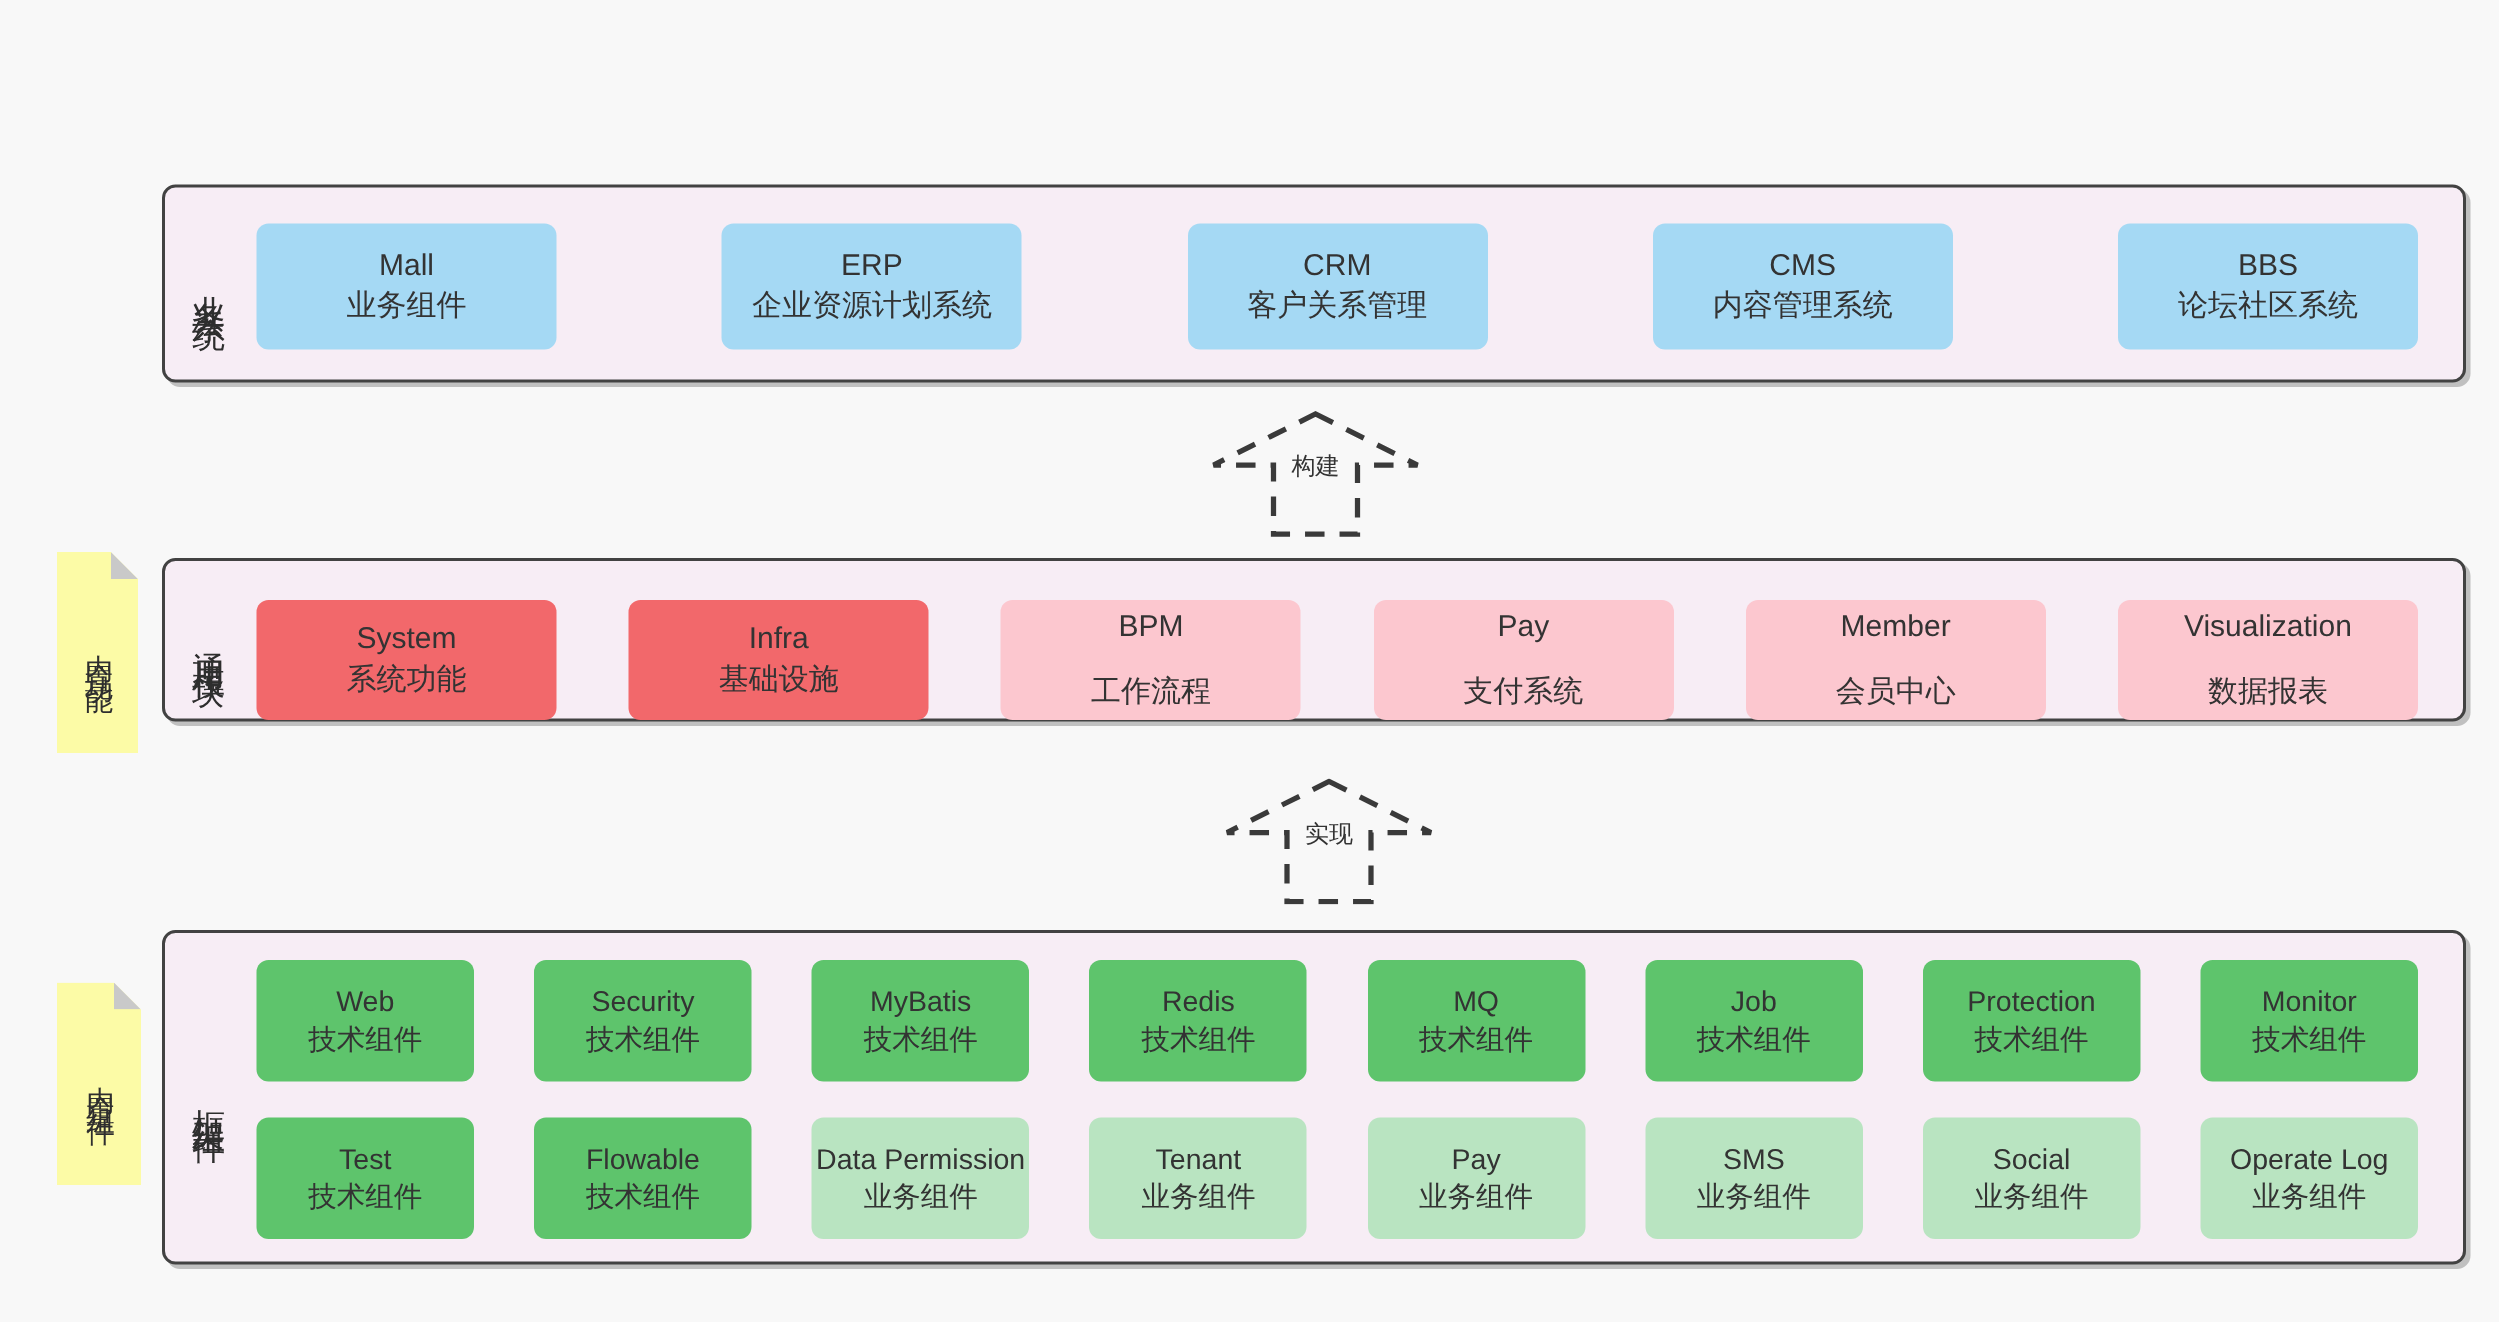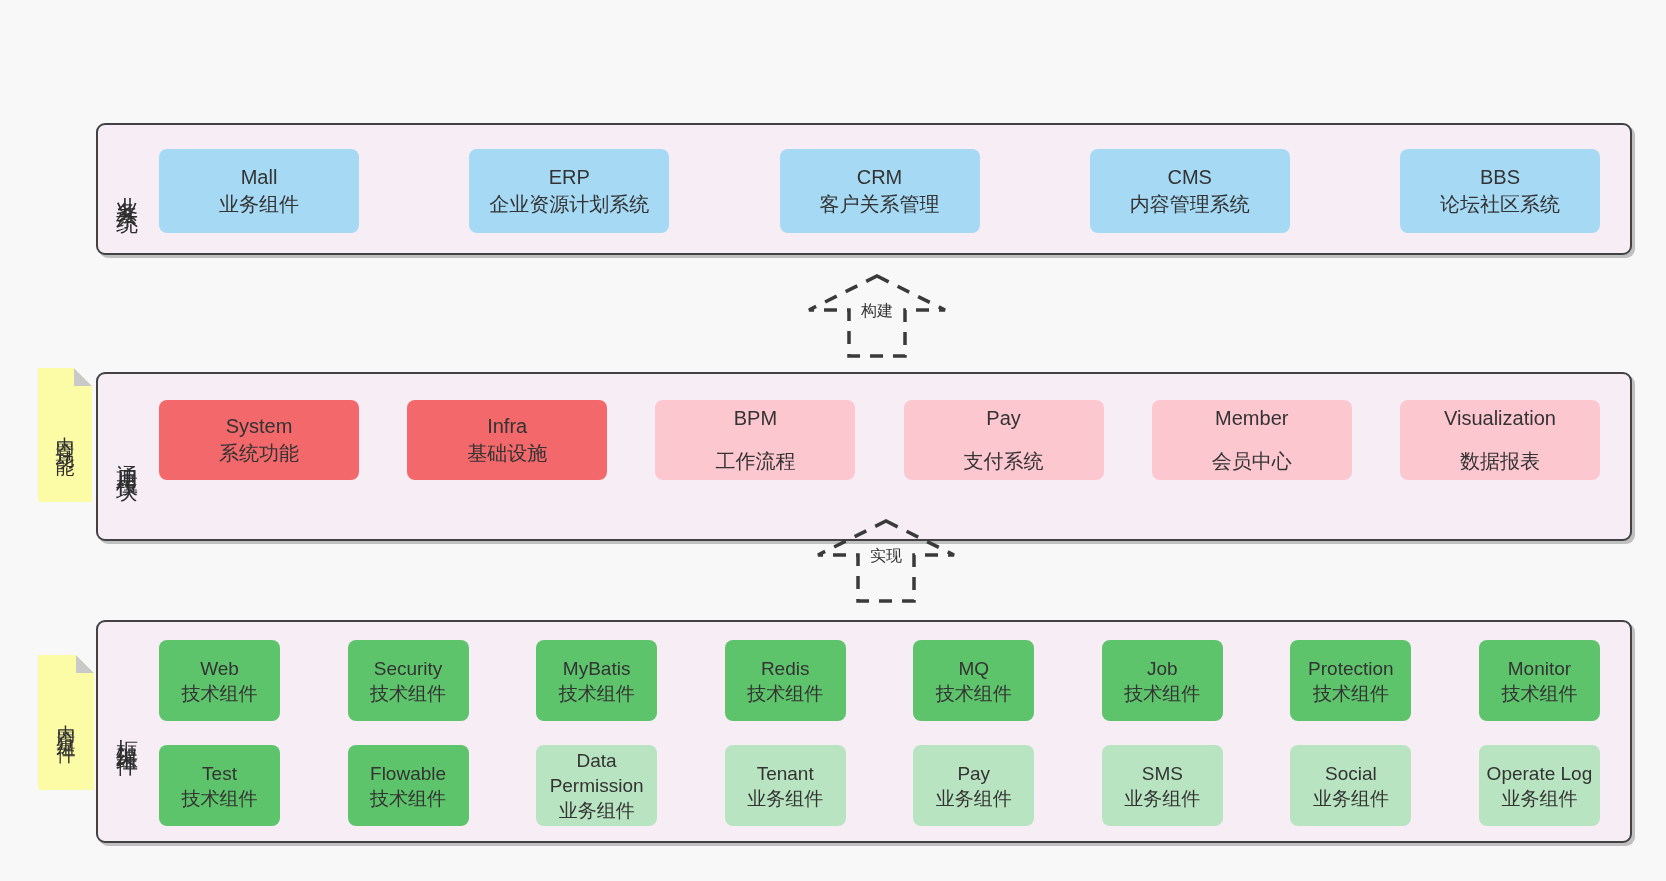--- a/index.html
+++ b/index.html
@@ -7,29 +7,29 @@
     --blue:#a5d9f4; --red:#f2686b; --pink:#fcc7cf;
     --green-dark:#5ec46c; --green-light:#b9e4c1;
     --sticky-bg:#fcfba6; --sticky-fold:#c9c9c9;
     --text:#333333; --arrow:#3a3a3a;
   }
   html,body{margin:0;padding:0;}
   body{background:var(--page-bg);font-family:"Liberation Sans",sans-serif;color:var(--text);}
   .canvas{position:relative;width:1666px;height:881px;background:var(--page-bg);overflow:hidden;}
 
   .panel{
-    position:absolute;left:96px;width:1536px;
+    position:absolute;left:108px;width:1536px;
     background:var(--panel-bg);
     border:2px solid var(--panel-border);
     border-radius:9px;
     box-shadow:3px 3px 0 rgba(90,90,90,.35);
     box-sizing:border-box;
   }
   #panel-business{top:123px;height:132px;}
-  #panel-modules{top:372px;height:169px;}
+  #panel-modules{top:372px;height:109px;}
   #panel-components{top:620px;height:223px;}
 
   .vlabel{
     position:absolute;left:14px;top:50%;transform:translateY(-50%);
     writing-mode:vertical-rl;text-orientation:upright;
     font-size:22px;letter-spacing:5px;color:#2e2e2e;white-space:nowrap;
   }
 
   .row{
     position:absolute;left:61px;right:30px;
@@ -40,21 +40,21 @@
   .row-comp-1{top:18px;}
   .row-comp-2{top:123px;}
 
   .box{
     border-radius:8px;
     display:flex;flex-direction:column;align-items:center;justify-content:center;
     text-align:center;line-height:27px;font-size:20px;color:var(--text);
   }
   .box-wide{width:200px;height:84px;}
   #panel-modules .box-wide{height:80px;}
-  .box-small{width:121px;height:81px;line-height:25px;font-size:19px;}
+  .box-small{width:145px;height:81px;line-height:25px;font-size:19px;}
   .blue{background:var(--blue);}
   .red{background:var(--red);}
   .pink{background:var(--pink);gap:16px;}
   .green-dark{background:var(--green-dark);}
   .green-light{background:var(--green-light);}
   .bt,.bs{display:block;}
 
   .sticky{
     position:absolute;background:var(--sticky-bg);z-index:3;
     clip-path:polygon(0 0,calc(100% - 18px) 0,100% 18px,100% 100%,0 100%);

